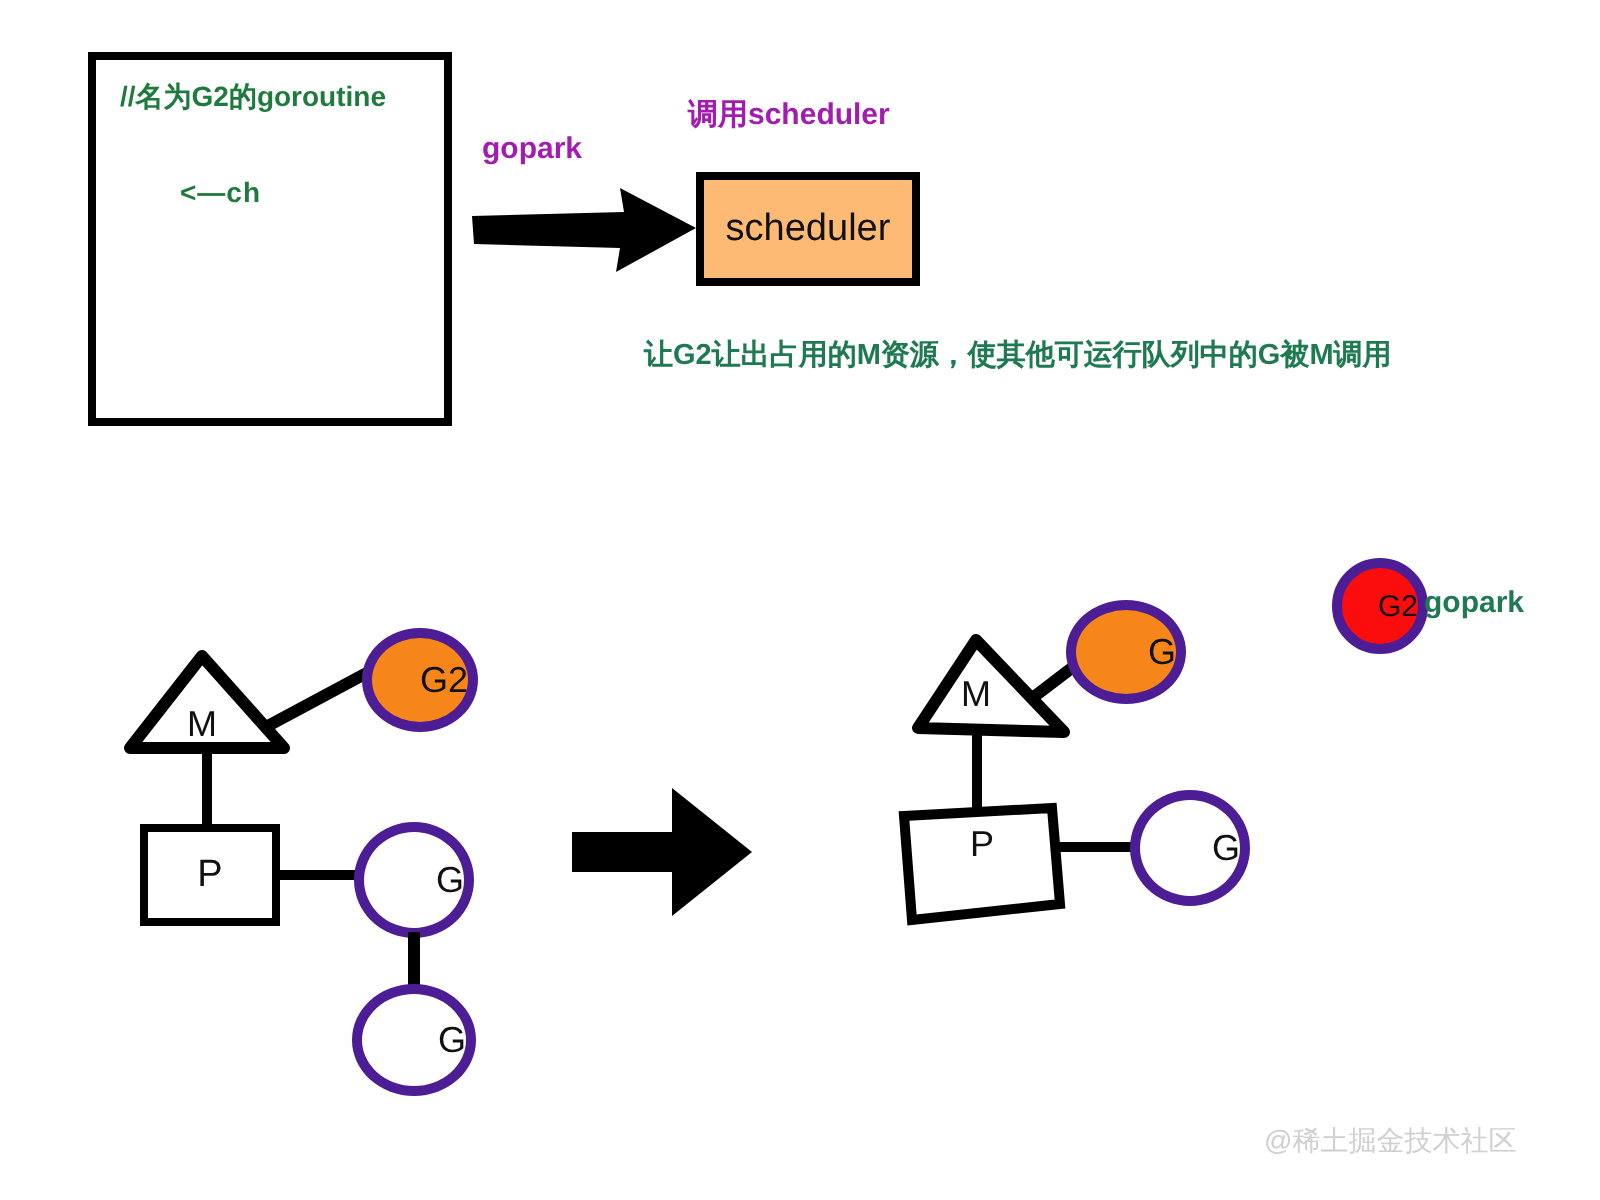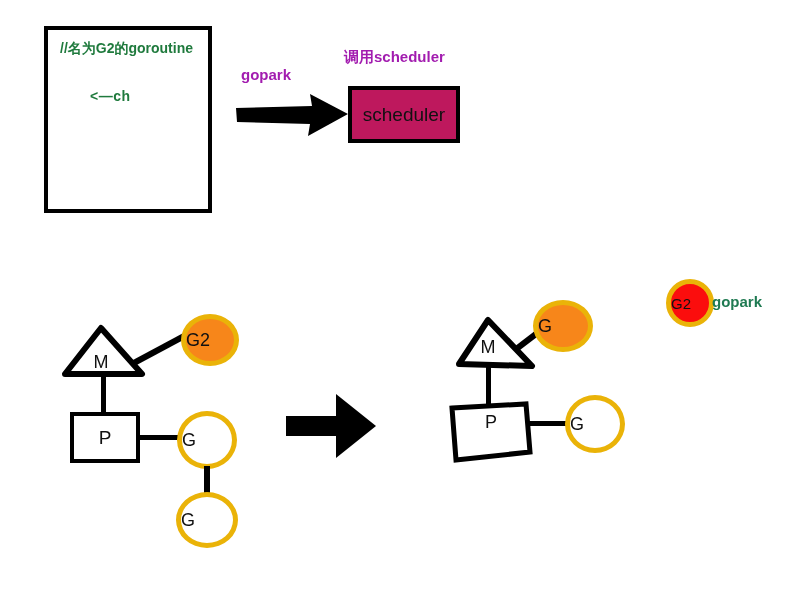--- a/index.html
+++ b/index.html
@@ -14,21 +14,21 @@
     background: #ffffff;
     overflow: hidden;
     font-family: "Liberation Sans", sans-serif;
   }
   .abs { position: absolute; }
 
   
   #code-box {
     left: 44px;
     top: 26px;
-    width: 168px;
+    width: 182px;
     height: 187px;
     border: 4px solid #000000;
     background: #ffffff;
     box-sizing: border-box;
   }
   .code-line {
     position: absolute;
     color: #1f7a3d;
     font-weight: bold;
     font-size: 14px;
@@ -58,21 +58,21 @@
   #yield-note { left: 322px; top: 168px; }
   #waiting-note { left: 712px; top: 293px; font-size: 15px; }
 
   
   #scheduler-box {
     left: 348px;
     top: 86px;
     width: 112px;
     height: 57px;
     border: 4px solid #000000;
-    background: #be185d;
+    background: #fdba74;
     box-sizing: border-box;
     display: flex;
     align-items: center;
     justify-content: center;
   }
   #scheduler-label {
     font-size: 19px;
     color: #111111;
     white-space: nowrap;
   }
@@ -89,26 +89,26 @@
     position: absolute;
     font-size: 18px;
     color: #111111;
     white-space: nowrap;
     text-align: center;
   }
 
   
   .circle {
     position: absolute;
-    border: 5px solid #eab308;
+    border: 5px solid #4c1d95;
     border-radius: 50%;
     box-sizing: border-box;
     display: flex;
     align-items: center;
-    justify-content: flex-start;
+    justify-content: flex-end;
     background: #ffffff;
   }
   .circle > span {
     font-size: 18px;
     color: #111111;
     line-height: 1;
   }
   .circle.orange { background: #f7861a; }
   .circle.red { background: #fb0d0d; }
 
@@ -154,20 +154,21 @@
   <div class="red-label abs" id="call-sched-label">调用scheduler</div>
 
   <svg class="arrow-svg" id="top-arrow" width="116" height="50" viewBox="0 0 116 50">
     <path d="M0,16 L76,14 L74,2 L112,22 L72,44 L74,32 L1,30 Z" fill="#000000"></path>
   </svg>
 
   <div class="abs" id="scheduler-box">
     <span id="scheduler-label">scheduler</span>
   </div>
 
+  <div class="green-note abs" id="yield-note">让G2让出占用的M资源，使其他可运行队列中的G被M调用</div>
 
   <div class="abs" style="left:0;top:0;width:280px;height:600px;">
 
     <svg class="shape-svg" width="80" height="40" style="left:130px; top:330px;">
       <path d="M2,34 L58,4" stroke="#000000" stroke-width="6" fill="none"></path>
     </svg>
 
     <svg class="shape-svg" width="84" height="56" style="left:62px; top:324px;">
       <path d="M39,4 L80,50 L3,50 Z" fill="#ffffff" stroke="#000000" stroke-width="6" stroke-linejoin="round"></path>
     </svg>
@@ -227,14 +228,15 @@
     <div class="circle" style="left:565px; top:395px; width:60px; height:58px;">
       <span>G</span>
     </div>
   </div>
 
   <div class="circle red" style="left:666px; top:279px; width:48px; height:48px;">
     <span style="font-size:15px;">G2</span>
   </div>
   <div class="green-note abs" id="waiting-note">gopark</div>
 
+  <div class="abs" id="watermark">@稀土掘金技术社区</div>
 
 </div>
 
 </body></html>

